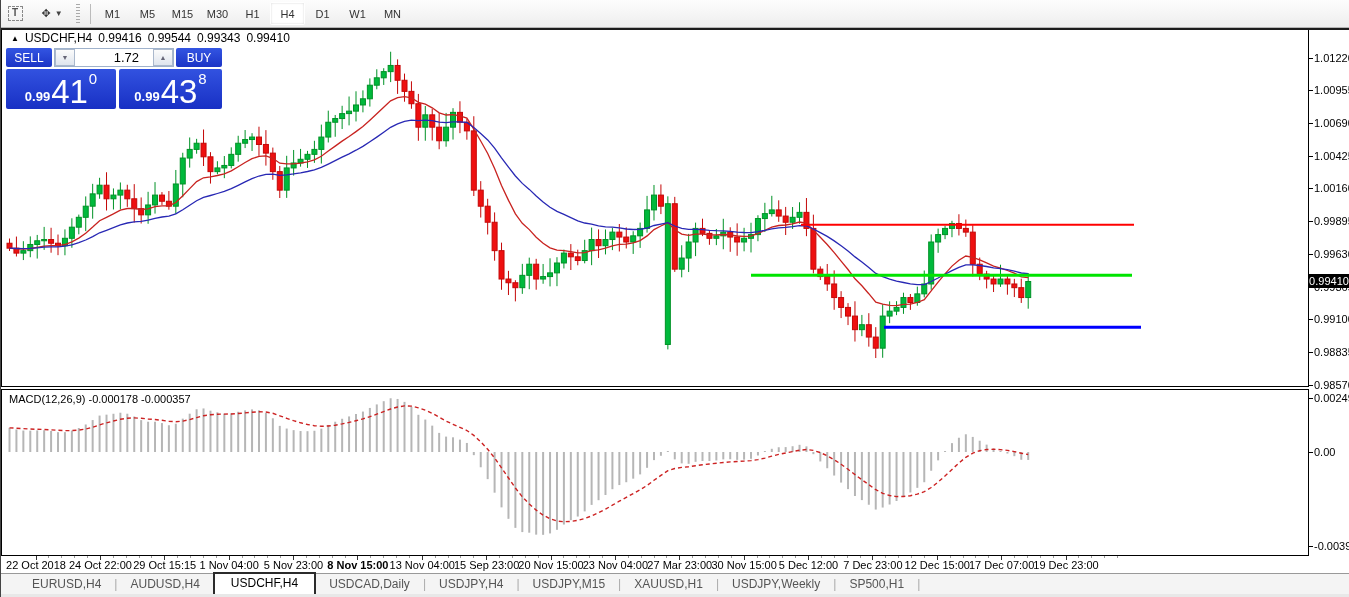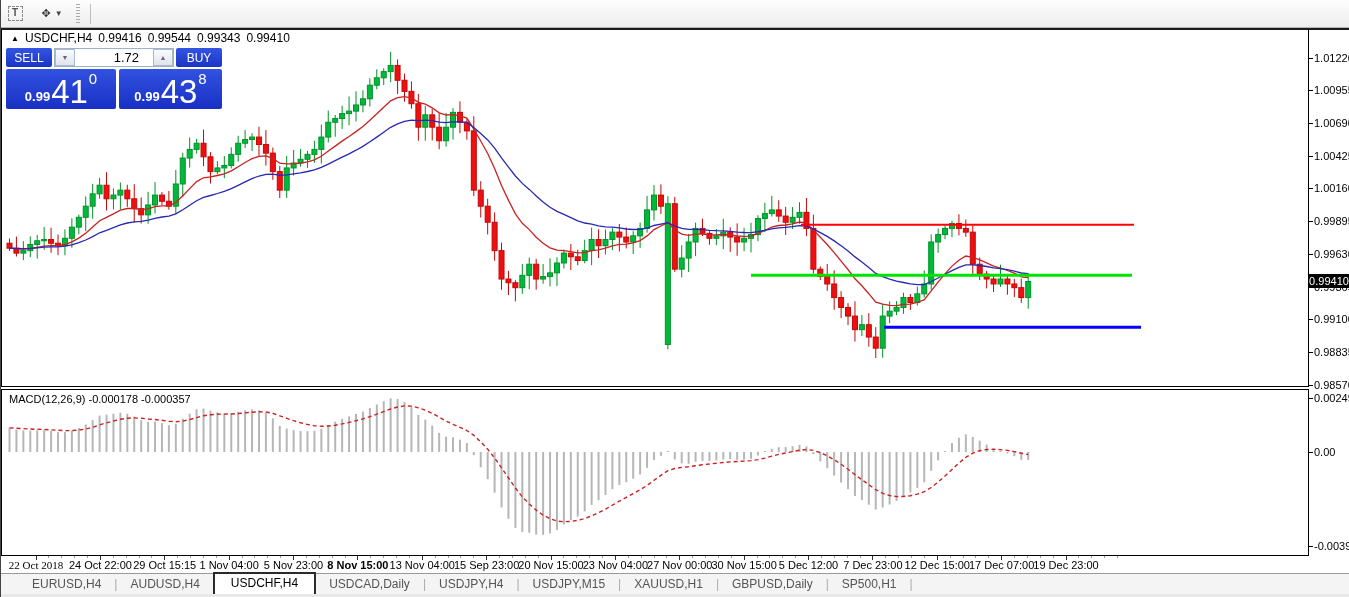--- a/index.html
+++ b/index.html
@@ -64,20 +64,31 @@
   <div id="toolbar">
     <div id="text-tool" class="tbtn">
       <div class="tbox">T</div>
     </div>
     <div id="arrows-tool" class="tbtn">
       <span>✥</span>
       <span class="caret">▼</span>
     </div>
     <div class="tb-grip"></div>
     <div class="tb-sep"></div>
+    <div id="tf-buttons" style="display:flex;">
+        <div class="tbtn tf-btn">M1</div>
+        <div class="tbtn tf-btn">M5</div>
+        <div class="tbtn tf-btn">M15</div>
+        <div class="tbtn tf-btn">M30</div>
+        <div class="tbtn tf-btn">H1</div>
+        <div class="tbtn tf-btn active">H4</div>
+        <div class="tbtn tf-btn">D1</div>
+        <div class="tbtn tf-btn">W1</div>
+        <div class="tbtn tf-btn">MN</div>
+      </div>
   </div>
   <div id="toolbar-underline"></div>
 
   <div id="chart-header">
     <span class="tri">▲</span>
     <span>USDCHF,H4</span>
     <span>0.99416</span>
     <span>0.99544</span>
     <span>0.99343</span>
     <span>0.99410</span>
@@ -607,21 +618,21 @@
       <div class="pa-tick" style="top: 157px;"></div>
       <div class="pa-label" style="top: 151px;">-0.003913</div>
     </div>
 
   <div id="time-axis">
       <div class="ta-tick" style="left: 35px;"></div>
       <div class="ta-minor" style="left: 47px;"></div>
       <div class="ta-minor" style="left: 60px;"></div>
       <div class="ta-minor" style="left: 73px;"></div>
       <div class="ta-minor" style="left: 86px;"></div>
-      <div class="ta-label" style="left: 35px; font-family: Liberation Serif, serif;">22 Oct 2018</div>
+      <div class="ta-label" style="left: 35px;">22 Oct 2018</div>
       <div class="ta-tick" style="left: 99px;"></div>
       <div class="ta-minor" style="left: 112px;"></div>
       <div class="ta-minor" style="left: 125px;"></div>
       <div class="ta-minor" style="left: 138px;"></div>
       <div class="ta-minor" style="left: 150px;"></div>
       <div class="ta-label" style="left: 99.375px;">24 Oct 22:00</div>
       <div class="ta-tick" style="left: 163px;"></div>
       <div class="ta-minor" style="left: 176px;"></div>
       <div class="ta-minor" style="left: 189px;"></div>
       <div class="ta-minor" style="left: 202px;"></div>
@@ -667,21 +678,21 @@
       <div class="ta-minor" style="left: 627px;"></div>
       <div class="ta-minor" style="left: 640px;"></div>
       <div class="ta-minor" style="left: 653px;"></div>
       <div class="ta-minor" style="left: 665px;"></div>
       <div class="ta-label" style="left: 614.375px;">23 Nov 04:00</div>
       <div class="ta-tick" style="left: 678px;"></div>
       <div class="ta-minor" style="left: 691px;"></div>
       <div class="ta-minor" style="left: 704px;"></div>
       <div class="ta-minor" style="left: 717px;"></div>
       <div class="ta-minor" style="left: 730px;"></div>
-      <div class="ta-label" style="left: 678.75px;">27 Nov 00:00</div>
+      <div class="ta-label" style="left: 678.75px;">27 Mar 23:00</div>
       <div class="ta-tick" style="left: 743px;"></div>
       <div class="ta-minor" style="left: 756px;"></div>
       <div class="ta-minor" style="left: 768px;"></div>
       <div class="ta-minor" style="left: 781px;"></div>
       <div class="ta-minor" style="left: 794px;"></div>
       <div class="ta-label" style="left: 743.125px;">30 Nov 15:00</div>
       <div class="ta-tick" style="left: 807px;"></div>
       <div class="ta-minor" style="left: 820px;"></div>
       <div class="ta-minor" style="left: 833px;"></div>
       <div class="ta-minor" style="left: 846px;"></div>
@@ -720,20 +731,20 @@
         <div class="tab">AUDUSD,H4</div>
         <div class="tab active">USDCHF,H4</div>
         <div class="tab">USDCAD,Daily</div>
         <span class="tab-sep">|</span>
         <div class="tab">USDJPY,H4</div>
         <span class="tab-sep">|</span>
         <div class="tab">USDJPY,M15</div>
         <span class="tab-sep">|</span>
         <div class="tab">XAUUSD,H1</div>
         <span class="tab-sep">|</span>
-        <div class="tab">GBPUSD,Daily</div>
+        <div class="tab">USDJPY,Weekly</div>
         <span class="tab-sep">|</span>
         <div class="tab">SP500,H1</div>
         <span class="tab-sep">|</span>
       </div>
   </div>
   <div id="tab-strip"></div>
 </div>
 
 </body></html>

